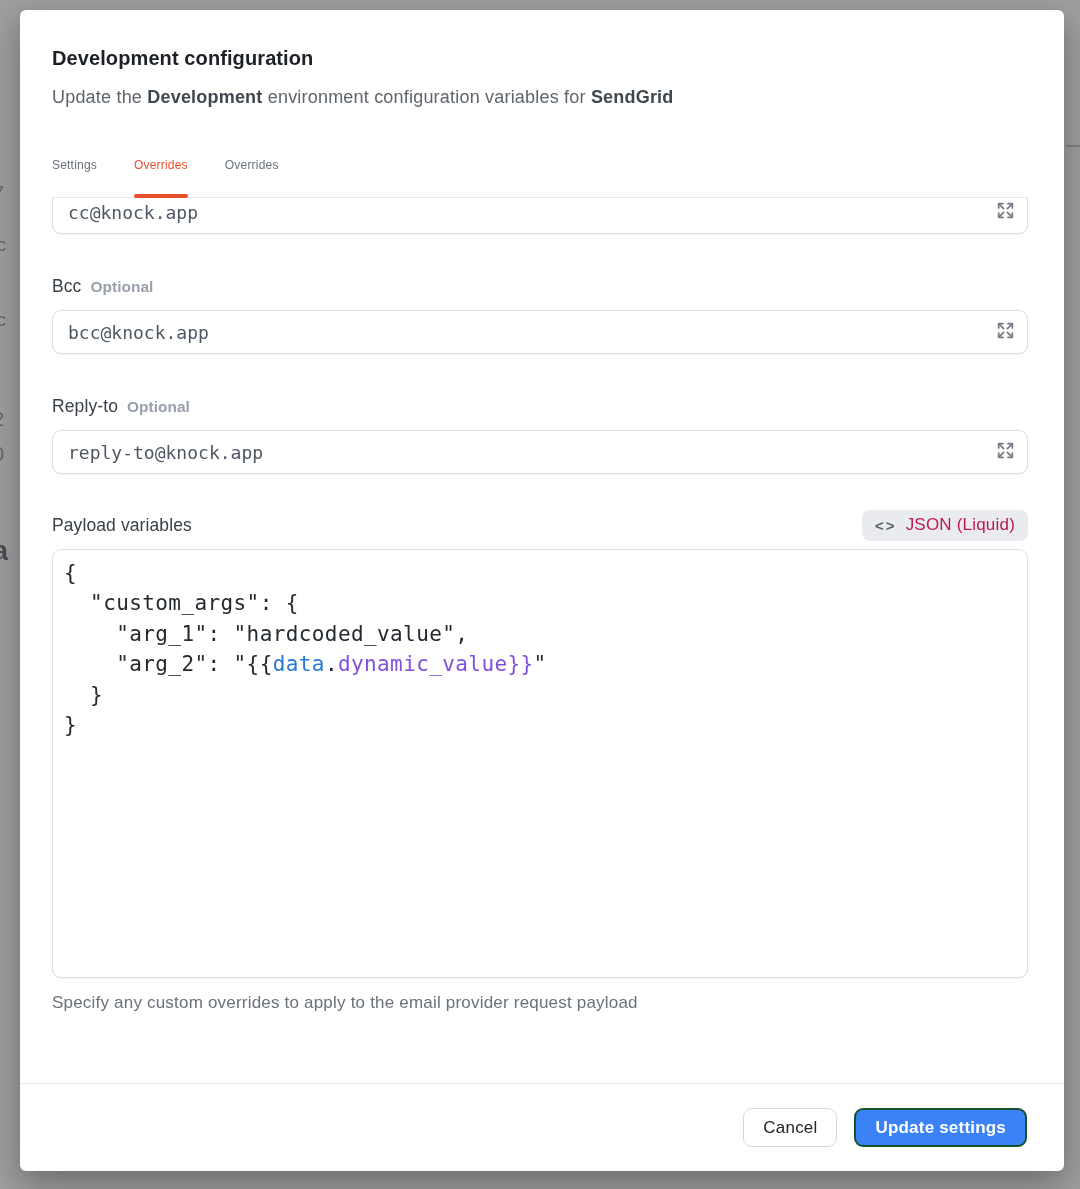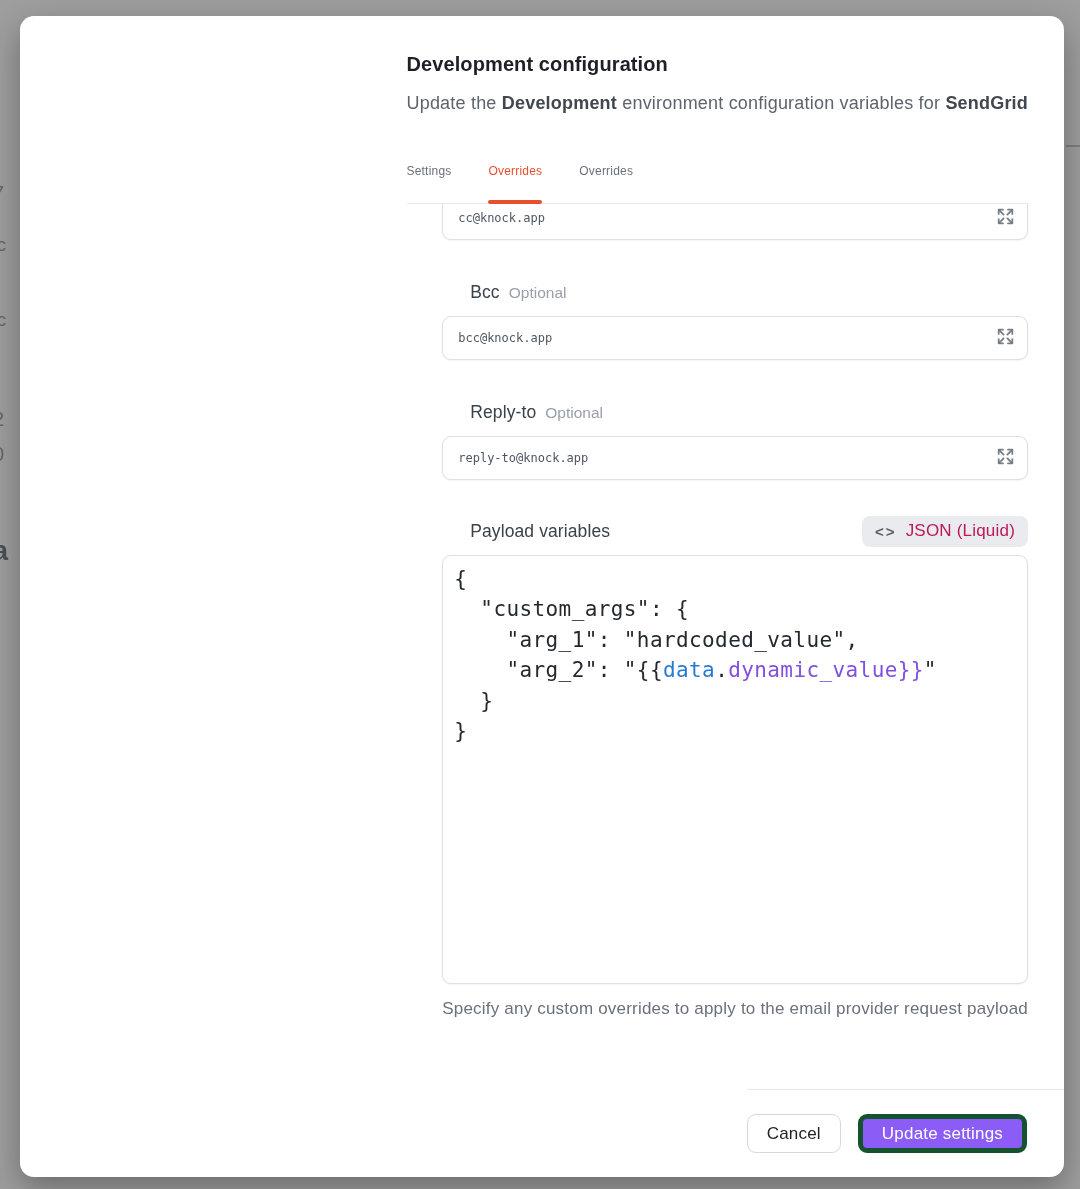--- a/index.html
+++ b/index.html
@@ -10,24 +10,24 @@
     position:relative;
     overflow:hidden;
   }
 
   
   .bg-fragment { position:absolute; left:-7px; color:#61666c; font-weight:400; line-height:1; }
   .bg-fragment.bold { font-weight:700; color:#4a4f55; }
   .bg-hline { position:absolute; top:145px; left:1066px; width:14px; height:2px; background:rgba(70,70,70,.35); }
 
   .modal {
-    position:absolute; left:20px; top:16px; width:1044px; height:1161px;
-    background:#ffffff; border-radius:14px;
+    position:absolute; left:20px; top:10px; width:1044px; height:1161px;
+    background:#ffffff; border-radius:6px;
     box-shadow:0 12px 32px rgba(0,0,0,.32);
-    display:flex; flex-direction:column; overflow:hidden;align-items:flex-end;
+    display:flex; flex-direction:column; overflow:hidden;
   }
 
   .modal-header { padding:36px 36px 0 32px; flex:0 0 auto; }
   .modal-title { font-size:20px; font-weight:700; color:#1d2127; letter-spacing:.1px; line-height:24px; }
   .modal-subtitle { margin-top:16px; font-size:18px; color:#5d646c; letter-spacing:.2px; line-height:22px; }
   .modal-subtitle b { color:#41474e; font-weight:700; }
 
   .tabs { display:flex; gap:37px; margin-top:47px; border-bottom:1px solid #e7e9eb; }
   .tab { font-size:12px; line-height:21px; color:#6a717b; padding-bottom:21px; position:relative; cursor:pointer; letter-spacing:.2px; }
   .tab.active { color:#e8502d; }
@@ -35,31 +35,31 @@
 
   .content { flex:1 1 auto; overflow:hidden; padding:0 36px 0 32px; }
 
   .input-wrap { position:relative; }
   .first-field { margin-top:-8px; }
   .text-input {
     width:100%; height:44px; border:1px solid #dcdfe3; border-radius:9px; background:#fff;
     box-shadow:0 1px 2px rgba(16,24,40,.05);
     padding:0 46px 0 15px;
     font-family:"DejaVu Sans Mono","Liberation Mono",monospace;
-    font-size:12px; color:#4e5662; outline:none;
+    font-size:18px; color:#4e5662; outline:none;
   }
   .expand-btn {
     position:absolute; right:11px; top:50%; transform:translateY(-50%);
     width:24px; height:24px; background:none; border:none; cursor:pointer; padding:0;
     display:flex; align-items:center; justify-content:center;
   }
 
   .label-row { display:flex; align-items:baseline; gap:9px; margin:42px 0 13px; }
-  .field-label { font-size:17.5px; color:#3a4149; font-weight:500; letter-spacing:.1px;margin-left:28px; }
-  .optional { font-size:15.5px; color:#99a0aa; font-weight:400; }
+  .field-label { font-size:17.5px; color:#3a4149; font-weight:500; letter-spacing:.1px; }
+  .optional { font-size:15.5px; color:#99a0aa; font-weight:700; }
 
   .payload-row { display:flex; align-items:center; justify-content:space-between; margin:36px 0 8px; }
   .badge { display:flex; align-items:center; gap:9px; background:#e9ebee; border-radius:8px; padding:5px 13px 6px; }
   .badge-icon { font-size:15px; color:#5a6069; font-weight:700; letter-spacing:2px; font-family:"Liberation Sans",sans-serif; }
   .badge-label { font-size:17px; color:#be185d; letter-spacing:.2px; }
 
   .code-editor {
     height:429px; border:1px solid #dcdfe3; border-radius:9px; background:#fff;
     box-shadow:0 1px 2px rgba(16,24,40,.05);
     padding:8px 14px 0 11px;
@@ -76,21 +76,21 @@
 
   .modal-footer {
     flex:0 0 auto; height:88px; border-top:1px solid #e7e9eb;
     display:flex; align-items:center; justify-content:flex-end; gap:17px; padding-right:37px;
   }
   .btn {
     font-family:inherit; font-size:17px; font-weight:500; border-radius:9px; cursor:pointer;
     height:39px; padding:12px 19px; letter-spacing:.2px; display:inline-flex; align-items:center;
   }
   .btn-cancel { background:#fff; border:1px solid #d5d9dd; color:#20242a; }
-  .btn-primary { background:#8b5cf6; border:5px solid #14532d; color:#ffffff; }
+  .btn-primary { background:#3b82f6; border:2px solid #14532d; color:#ffffff;font-weight:bold; }
 </style>
 </head>
 <body>
 
 <div id="bg-fragments">
     <span class="bg-fragment" style="top: 183px; font-size: 20px;">7</span>
     <span class="bg-fragment" style="top: 236px; font-size: 18px;">ic</span>
     <span class="bg-fragment" style="top: 311px; font-size: 18px;">ic</span>
     <span class="bg-fragment" style="top: 409px; font-size: 20px;">2</span>
     <span class="bg-fragment" style="top: 444px; font-size: 20px;">0</span>

